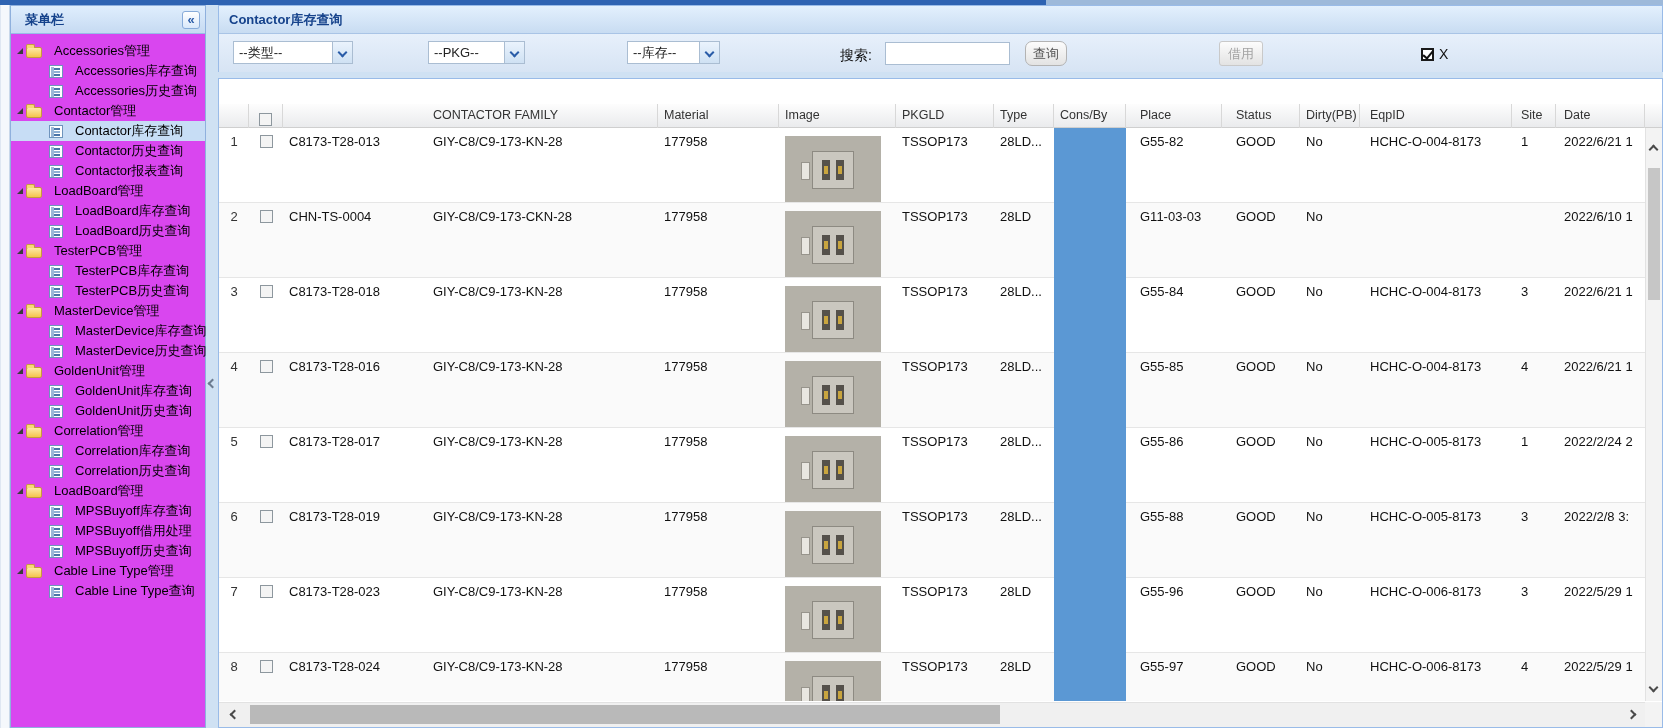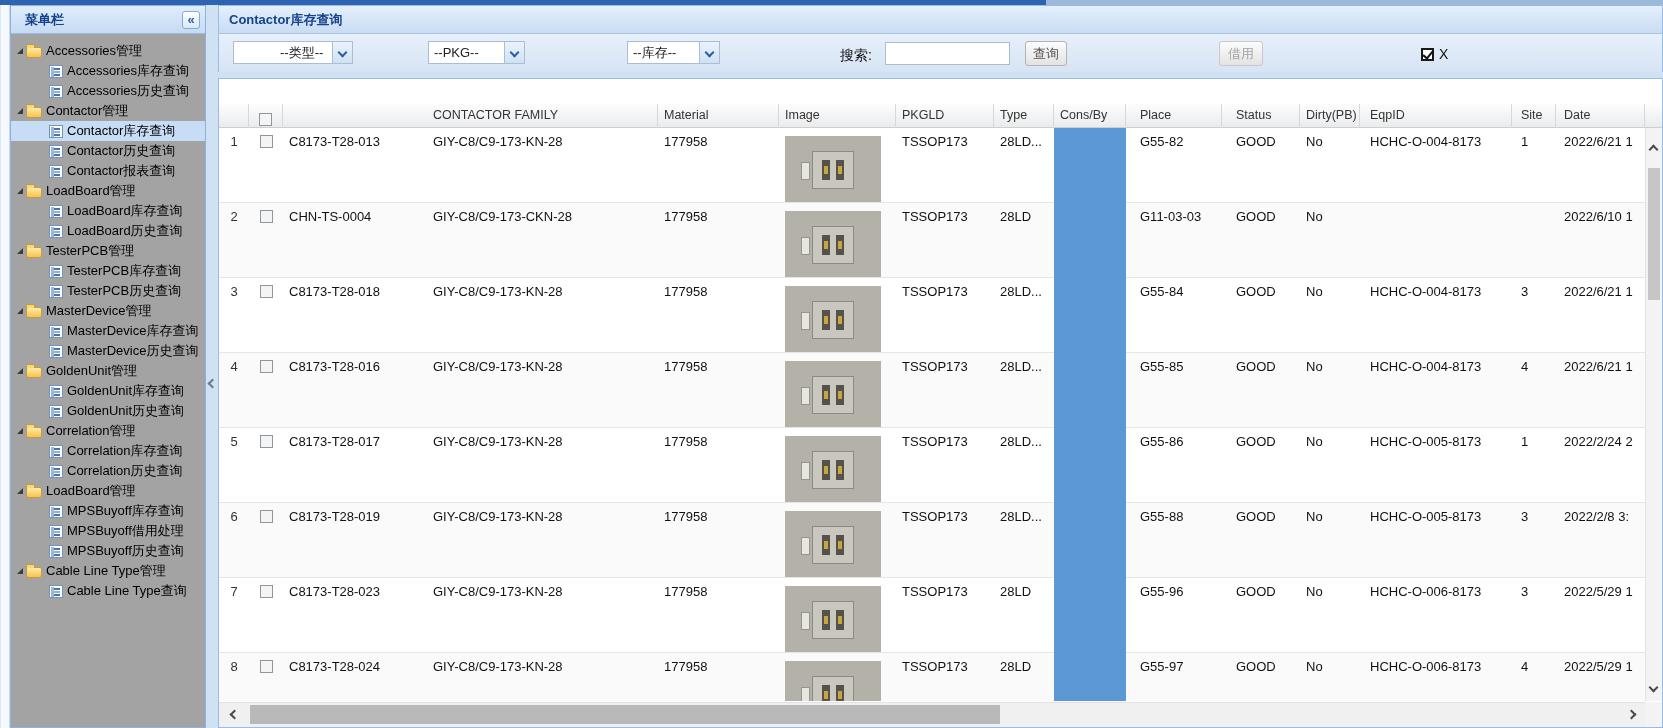--- a/index.html
+++ b/index.html
@@ -5,30 +5,30 @@
   * { margin:0; padding:0; box-sizing:border-box; }
   html,body { width:1663px; height:728px; overflow:hidden; }
   body { position:relative; background:#cfe1f3; font-family:"Liberation Sans", sans-serif; font-size:13px; color:#111; }
 
   
   .top-strip-l { position:absolute; left:0; top:0; width:1046px; height:5px; background:#2e63b2; }
   .top-strip-r { position:absolute; left:1046px; top:0; right:0; height:5px; background:#9db9da; }
   .left-strip  { position:absolute; left:0; top:5px; width:10px; bottom:0; background:#f5f8fc; border-right:1px solid #c9d8ea; border-left:1px solid #dfe7f2; }
 
   
-  .sidebar { position:absolute; left:10px; top:5px; width:196px; bottom:0; background:#a3a3a3; border:1px solid #8fb0dd; }
+  .sidebar { position:absolute; left:10px; top:5px; width:196px; bottom:0; background:#d946ef; border:1px solid #8fb0dd; }
   .sb-header { height:28px; background:linear-gradient(#dfeefd,#c6daf2); border-bottom:1px solid #99bbe8; display:flex; align-items:center; padding:0 5px 0 14px; color:#15428b; font-weight:bold; font-size:13px; }
   .sb-header .title { flex:1; }
   .collapse-btn { width:18px; height:18px; border:1px solid #87abd9; border-radius:3px; background:linear-gradient(#ffffff,#d9e8fa); color:#2a5ca8; font-weight:bold; text-align:center; line-height:15px; font-size:13px; cursor:pointer; }
   .tree { padding-top:7px; }
   .tree-row { display:flex; align-items:center; height:20px; white-space:nowrap; cursor:pointer; }
   .tree-group { padding-left:6px; }
   .tree-item { padding-left:38px; }
   .tree-item.selected { background:#c7ddf5; }
-  .tree-label { padding-left:4px; color:#000; font-size:13px; }
+  .tree-label { padding-left:12px; color:#000; font-size:13px; }
   .tri { width:0; height:0; border-bottom:6px solid #3c3c3c; border-left:6px solid transparent; margin-right:3px; }
   .folder { width:16px; height:11px; background:linear-gradient(#fdeaa9,#f5c54d); border:1px solid #c79b3d; border-radius:2px; position:relative; margin-top:2px; }
   .folder::before { content:""; position:absolute; top:-4px; left:-1px; width:7px; height:3px; background:#f8d879; border:1px solid #c79b3d; border-bottom:none; border-radius:2px 2px 0 0; }
   .leaf { width:14px; height:13px; border:1px solid #6f94bd; background:#fff; position:relative; flex:none; }
   .leaf::before { content:""; position:absolute; left:2px; top:2px; width:8px; height:2px; background:#4a74a8; box-shadow:0 3px 0 0 #8fb0d4, 0 6px 0 0 #4a74a8; }
   .leaf::after { content:""; position:absolute; left:1px; top:1px; width:3px; height:10px; background:#9cb8d8; }
 
   
   .splitter { position:absolute; left:207px; top:5px; width:11px; bottom:0; cursor:col-resize; }
   .splitter .chev { position:absolute; left:2px; top:375px; border-color:#6b7b90; }
@@ -38,27 +38,27 @@
   .panel-header { height:28px; background:linear-gradient(#e3f0fd,#c8dcf2); border-bottom:1px solid #a9c4e6; color:#15428b; font-weight:bold; font-size:13px; line-height:27px; padding-left:10px; }
   .query-panel { left:218px; top:5px; width:1445px; height:67px; }
   .list-panel  { left:218px; top:78px; width:1445px; height:650px; background:#fff; }
   .list-panel .panel-header { height:25px; line-height:24px;margin-top:32px; }
 
   
   .toolbar { position:relative; height:38px; background:linear-gradient(#e7f0fb,#d7e4f4); }
   .sel { position:absolute; top:7px; height:23px; background:#fff; border:1px solid #aabdd2; display:flex; cursor:pointer; }
   .sel-text { flex:1; line-height:21px; padding-left:5px; color:#222; font-size:13px; overflow:hidden; }
   .sel-btn { width:20px; background:linear-gradient(#eaf3fd,#cfe1f3); border-left:1px solid #aabdd2; display:flex; align-items:center; justify-content:center; }
-  .s1 { left:14px;  width:120px;padding-left:41px; }
+  .s1 { left:14px;  width:120px; }
   .s2 { left:209px; width:97px; }
   .s3 { left:408px; width:93px; }
   .search-label { position:absolute; left:621px; top:13px; color:#111; font-size:14px; }
   .search-input { position:absolute; left:666px; top:8px; width:125px; height:23px; border:1px solid #aabdd2; font-family:"Liberation Sans",sans-serif; font-size:13px; padding:0 4px; }
   .tb-btn { position:absolute; top:7px; height:25px; border:1px solid #b3b3b3; border-radius:3px; background:linear-gradient(#fcfcfc,#e3e3e3); color:#555; font-size:13px; text-align:center; line-height:23px; cursor:pointer; }
-  .btn-query { left:806px; width:42px; }
+  .btn-query { left:806px; width:42px;border-radius:7px; }
   .btn-borrow { left:1000px; width:44px; color:#a3a3a3; border-color:#c9c9c9; cursor:default; }
   .cbx { display:inline-block; width:13px; height:13px; border:1px solid #8d979e; background:#f4f4f4; position:relative; cursor:pointer; flex:none; }
   .cbx.checked { border:2px solid #1a1a1a; background:#fff; }
   .cbx.checked::after { content:""; position:absolute; left:2px; top:-1px; width:4px; height:8px; border-right:2px solid #111; border-bottom:2px solid #111; transform:rotate(40deg); }
   .tb-check { position:absolute; left:1202px; top:12px; display:flex; align-items:center; gap:5px; }
   .tb-check .lbl { font-size:14px; color:#111; }
 
   
   .grid-header { position:absolute; left:0; top:25px; right:0; height:24px; display:flex; background:linear-gradient(#fdfdfd,#eaebed); border-bottom:1px solid #cfcfcf; }
   .gh { height:24px; line-height:23px; border-right:1px solid #d8d8d8; font-size:12.5px; color:#333; overflow:hidden; white-space:nowrap; flex:none; padding-left:6px; cursor:pointer; }

